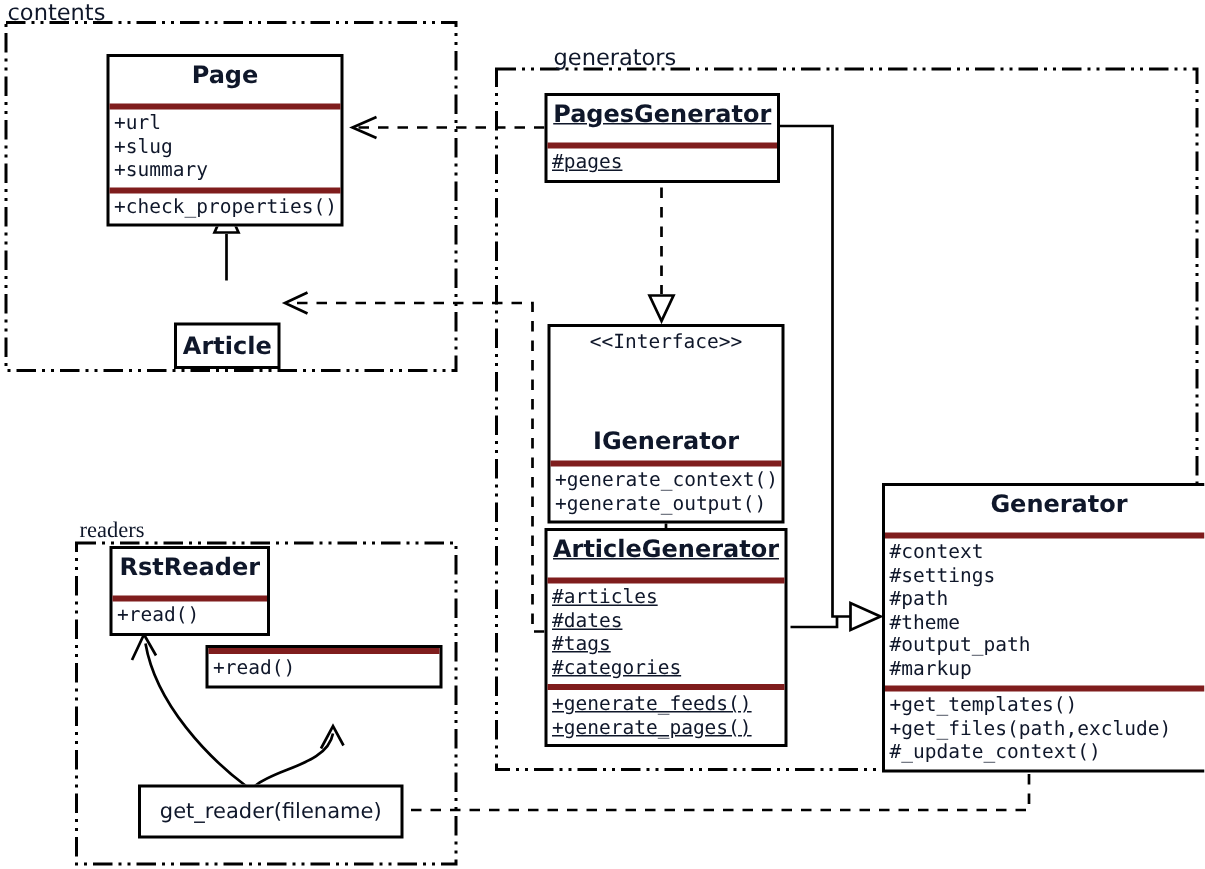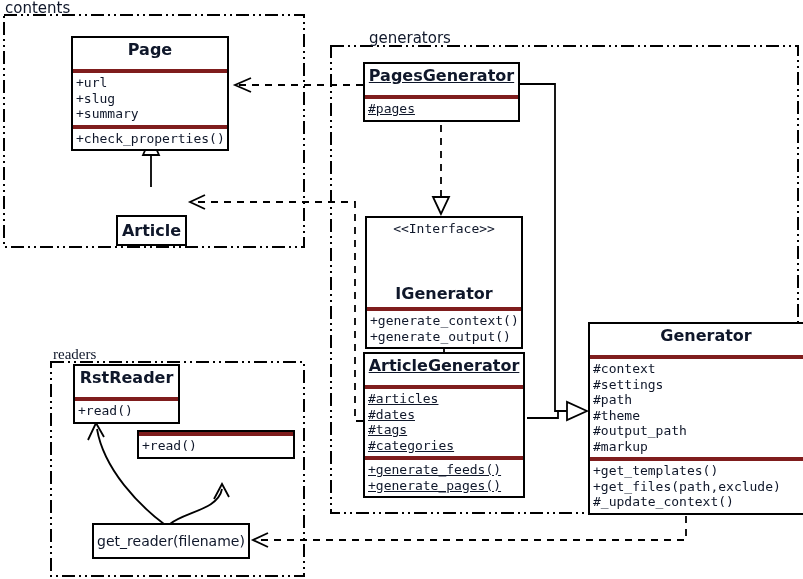--- a/index.html
+++ b/index.html
@@ -181,17 +181,17 @@
       <div class="mem">+read()</div>
     </div>
   </div>
 
   <div class="cls" style="left:137px; top:430px; width:158px;">
     <div class="sec">
       <div class="mem">+read()</div>
     </div>
   </div>
 
-  <div class="plain-node" style="left:92px; top:523px; width:158px; height:36px;">
+  <div class="plain-node" style="left:92px; top:523px; width:177px; height:36px;">
     <div>get_reader(filename)</div>
   </div>
 
 </div>
 
 </body></html>

